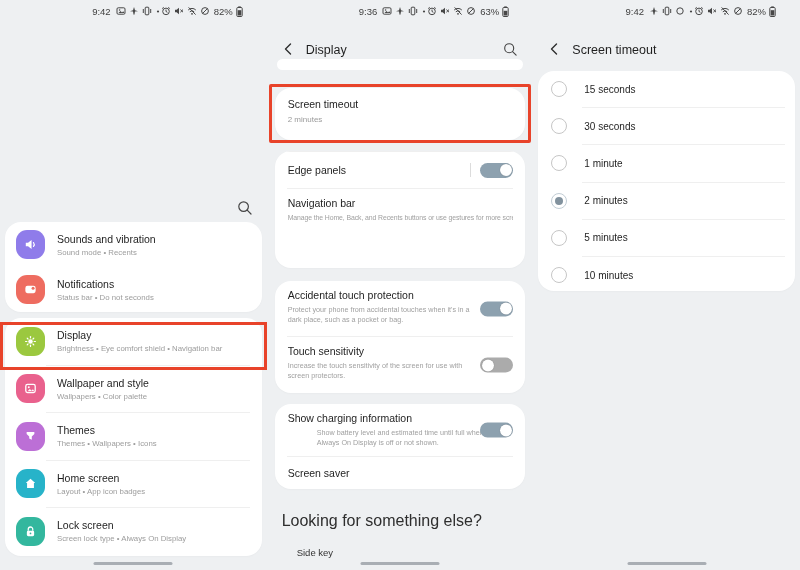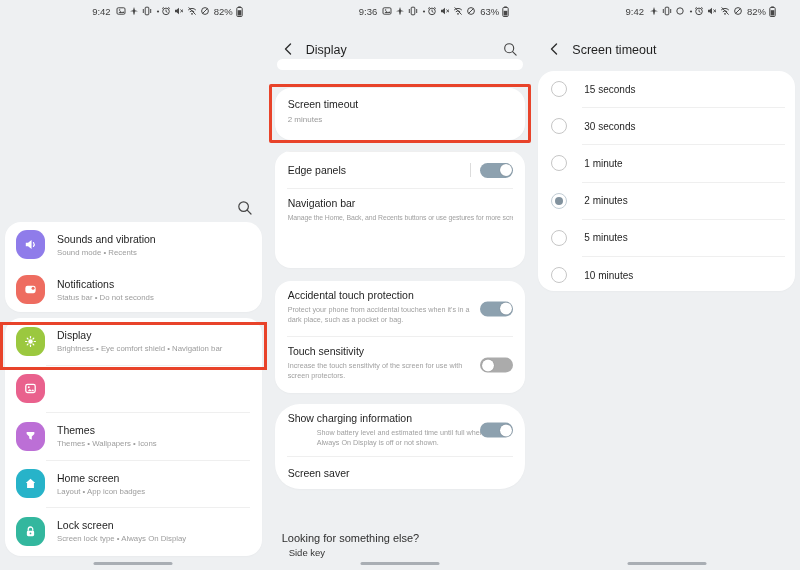--- a/index.html
+++ b/index.html
@@ -39,36 +39,36 @@
   .hl1 { top:322px; left:0; right:0; height:48px; }
   .hl2 { top:84px; left:2px; right:2px; height:59px; border-radius:2px; }
 
   
   .remnant { position:absolute; top:59px; left:10px; right:10px; height:11px; background:#fff; border-radius:9px; }
   .p2c1 { top:88px; left:8px; right:8px; height:52px; padding:10px 12px 0 13px; }
   .t-title { font-size:10.5px; color:#1e1e1e; }
   .t-sub { font-size:8px; color:#9a9a9a; margin-top:5px; }
   .p2c2 { top:151px; left:8px; right:8px; height:117px; }
   .p2c3 { top:281px; left:8px; right:8px; height:112px; }
-  .p2c4 { top:404px; left:8px; right:8px; height:85px;border-radius:25px; }
+  .p2c4 { top:404px; left:8px; right:8px; height:85px; }
   .trow { position:relative; display:flex; align-items:center; padding:0 12px 0 13px; }
   .trow-col { display:block; padding-top:8px; }
   .trow-title { font-size:10.5px; color:#1e1e1e; }
   .trow-sub { font-size:7.2px; color:#a0a0a0; margin-top:3.5px; line-height:1.45; padding-right:4px; }
   .nowrap { white-space:nowrap; overflow:hidden; }
   .tdiv { height:1px; background:#efefef; margin:0 12px; }
   .grow { flex:1; }
   .toggle { width:33px; height:15px; border-radius:8px; background:#ababab; position:relative; flex:0 0 auto; }
   .toggle .knob { position:absolute; top:1.5px; left:1.5px; width:12px; height:12px; border-radius:50%; background:#fff; box-shadow:0 0 1px rgba(0,0,0,.35); }
   .toggle.on { background:#8da1af; }
   .toggle.on .knob { left:auto; right:1.5px; }
   .toggle-abs { position:absolute; right:12px; top:50%; transform:translateY(-50%); }
   .vsep { width:1px; height:14px; background:#dcdcdc; margin-right:9px; }
-  .looking { position:absolute; top:532px; left:15px; font-size:11px; color:#2e2e2e;text-align:right; }
-  .sidekey { position:absolute; top:547px; left:22px; font-size:9.5px; color:#333; }
+  .looking { position:absolute; top:512px; left:15px; font-size:16px; color:#2e2e2e;text-align:right; }
+  .sidekey { position:absolute; top:547px; left:30px; font-size:9.5px; color:#333; }
 
   
   .p3c1 { top:71px; height:220px; }
   .orow { display:flex; align-items:center; height:36.2px; padding-left:13px; }
   .radio { width:16px; height:16px; border:1.5px solid #c6c6c6; border-radius:50%; position:relative; flex:0 0 auto; }
   .orow.selected .radio { border-color:#c2cdd5; }
   .radio .dot { display:none; position:absolute; left:50%; top:50%; width:8px; height:8px; border-radius:50%; background:#82929e; transform:translate(-50%,-50%); }
   .orow.selected .radio .dot { display:block; }
   .orow-label { margin-left:17px; font-size:10px; color:#1f1f1f; }
   .odiv { height:1px; background:#efefef; margin:0 10px 0 44px; }
@@ -184,20 +184,24 @@
     </div>
     <div class="sdiv"></div>
     <div class="srow">
       <div class="app-icon" style="background-color: rgb(233, 97, 141);">
         <svg width="15" height="15" viewBox="0 0 14 14">
             <rect x="2.6" y="3.2" width="8.8" height="7.6" rx="1.6" fill="none" stroke="#fff" stroke-width="1.2"></rect>
             <circle cx="5.4" cy="5.8" r=".9" fill="#fff"></circle>
             <path d="M4.2 9.6l2.2-2.2 1.6 1.6 1.2-1.2 1.4 1.8z" fill="#fff"></path>
           </svg>
       </div>
+      <div class="srow-text">
+        <div class="srow-title">Wallpaper and style</div>
+        <div class="srow-sub">Wallpapers • Color palette</div>
+      </div>
     </div>
     <div class="sdiv"></div>
     <div class="srow">
       <div class="app-icon" style="background-color: rgb(188, 111, 214);">
         <svg width="15" height="15" viewBox="0 0 14 14">
             <path d="M3.4 2.8h7.2v1.8L8.2 7v3l-2.4-1.2V7L3.4 4.6z" fill="#fff"></path>
           </svg>
       </div>
       <div class="srow-text">
         <div class="srow-title">Themes</div>

